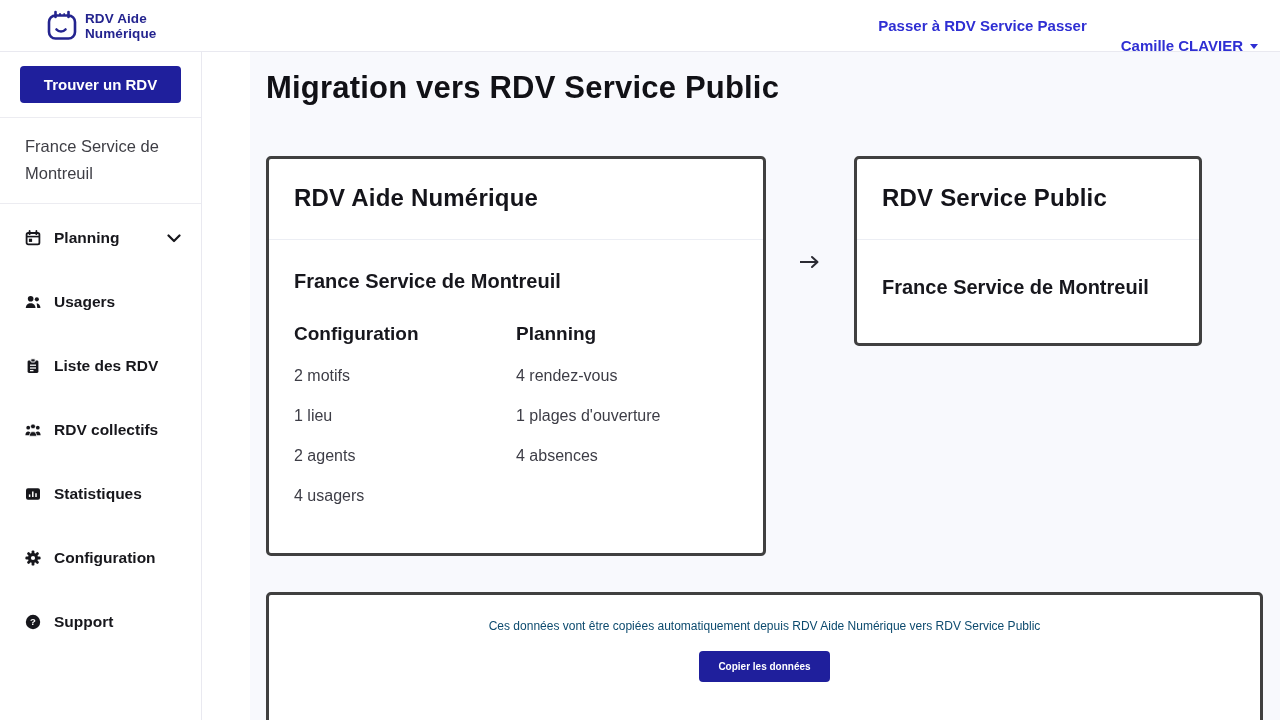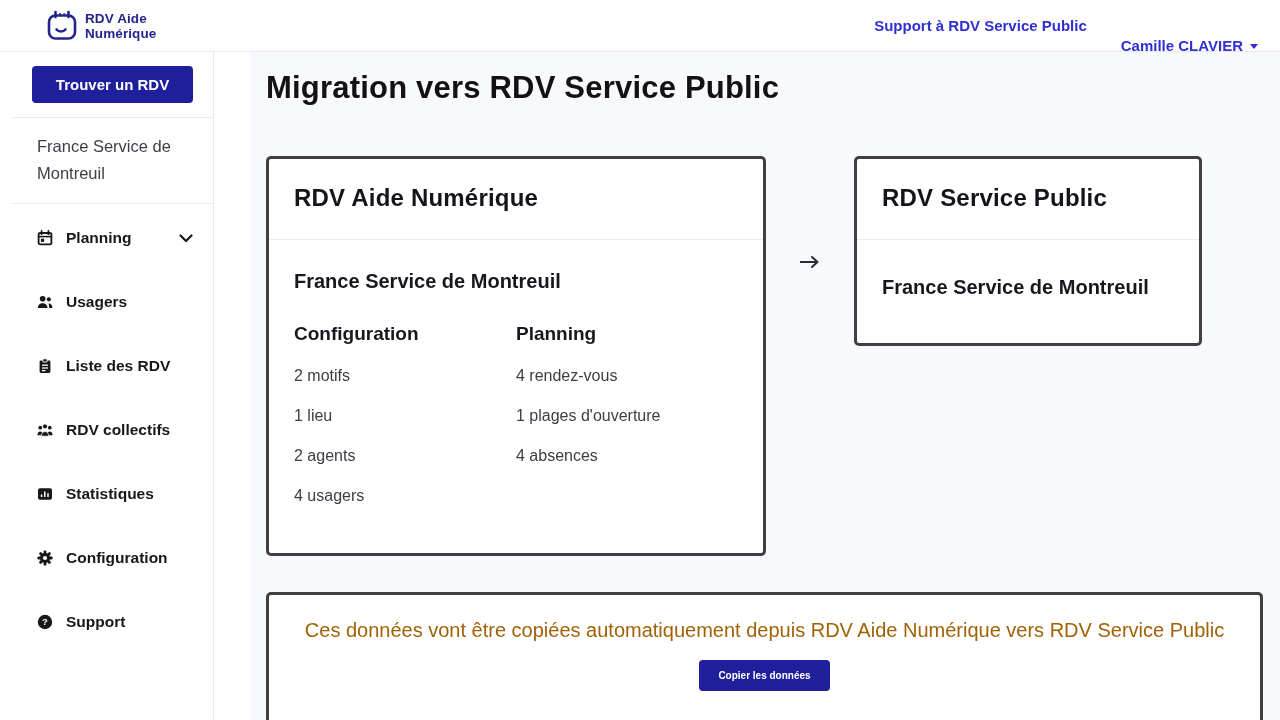--- a/index.html
+++ b/index.html
@@ -13,21 +13,21 @@
   }
   .brand { display:flex; align-items:center; gap:7px; text-decoration:none; cursor:pointer; }
   .brand-text { color:#24248f; font-weight:800; font-size:13.5px; line-height:15px; letter-spacing:.1px; }
   .header-right { display:flex; align-items:center; gap:34px; }
   .header-link { color:#2f2fd3; font-weight:700; font-size:15px; text-decoration:none; cursor:pointer; }
   .user-menu { display:flex; align-items:center; gap:7px; cursor:pointer;margin-top:40px; }
   .caret { width:0; height:0; border-left:4px solid transparent; border-right:4px solid transparent; border-top:5px solid #2f2fd3; margin-top:2px; }
 
   
   .sidebar {
-    position:absolute; top:52px; left:12px; bottom:0; width:202px;
+    position:absolute; top:52px; left:0; bottom:0; width:202px;
     background:#fff; border-right:1px solid #e9e9f0;
   }
   .find-rdv-wrap { padding:14px 0 14px 0; text-align:center; border-bottom:1px solid #ececf1; }
   .btn-primary {
     display:inline-block; background:#1f1f9c; color:#fff; border:none; cursor:pointer;
     font-family:"Liberation Sans", sans-serif; font-weight:600; font-size:15px;
     border-radius:4px; padding:10px 24px;
   }
   .org-block {
     padding:15px 25px 16px 25px; border-bottom:1px solid #ececf1;
@@ -64,21 +64,21 @@
   .col-title { font-size:19px; font-weight:800; color:#17171d; margin-bottom:11px; }
   .stat-list { list-style:none; }
   .stat-list li { font-size:16px; color:#3d3d46; line-height:40px; }
 
   .arrow-zone { width:88px; display:flex; justify-content:center; margin-top:98px; }
 
   .target-card { width:348px; }
   .target-card .card-body { padding:36px 25px 44px 25px; }
 
   .footer-card { margin-top:36px; padding:24px 24px 40px 24px; text-align:center; }
-  .footer-info { font-size:20px; color:#a16207;text-align:center; }
+  .footer-info { font-size:12px; color:#0c4a6e;text-align:center; }
   .footer-card .btn-primary { margin-top:18px; font-size:10px; padding:10px 19px; }
 
   svg { display:block; }
 </style>
 </head>
 <body>
 
 <div class="header">
   <a class="brand">
     <span class="icon">
@@ -89,21 +89,21 @@
         <line x1="13" y1="4.2" x2="19" y2="4.2" stroke="#24248f" stroke-width="2" stroke-dasharray="2 2.4"></line>
         <path d="M10.5 19.5c2.3 2.6 6.7 2.6 9 0" fill="none" stroke="#24248f" stroke-width="2.6" stroke-linecap="round"></path>
       </svg>
     </span>
     <span class="brand-text">
       <span>RDV Aide</span><br>
       <span>Numérique</span>
     </span>
   </a>
   <div class="header-right">
-    <a class="header-link">Support à RDV Service Public</a>
+    <a class="header-link">Passer à RDV Service Passer</a>
     <div class="user-menu">
       <span class="header-link">Camille CLAVIER</span>
       <span class="caret"></span>
     </div>
   </div>
 </div>
 
 <div class="sidebar">
   <div class="find-rdv-wrap">
     <button class="btn-primary">Trouver un RDV</button>

